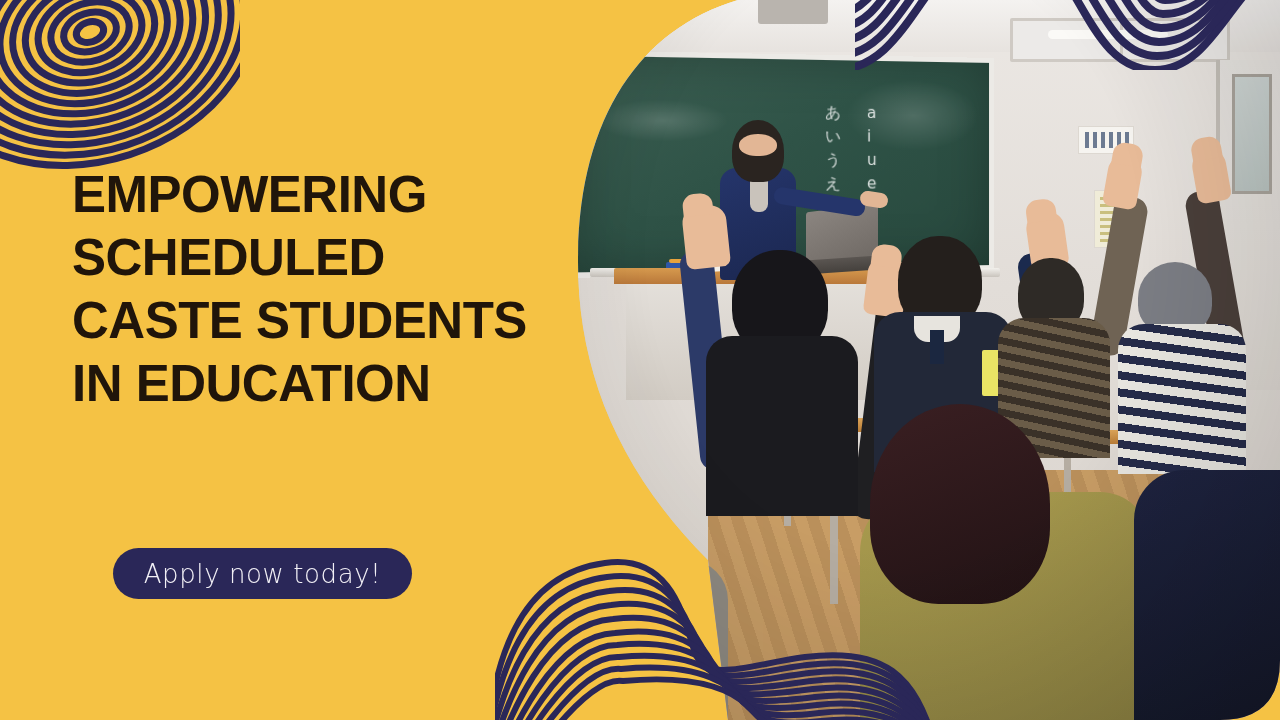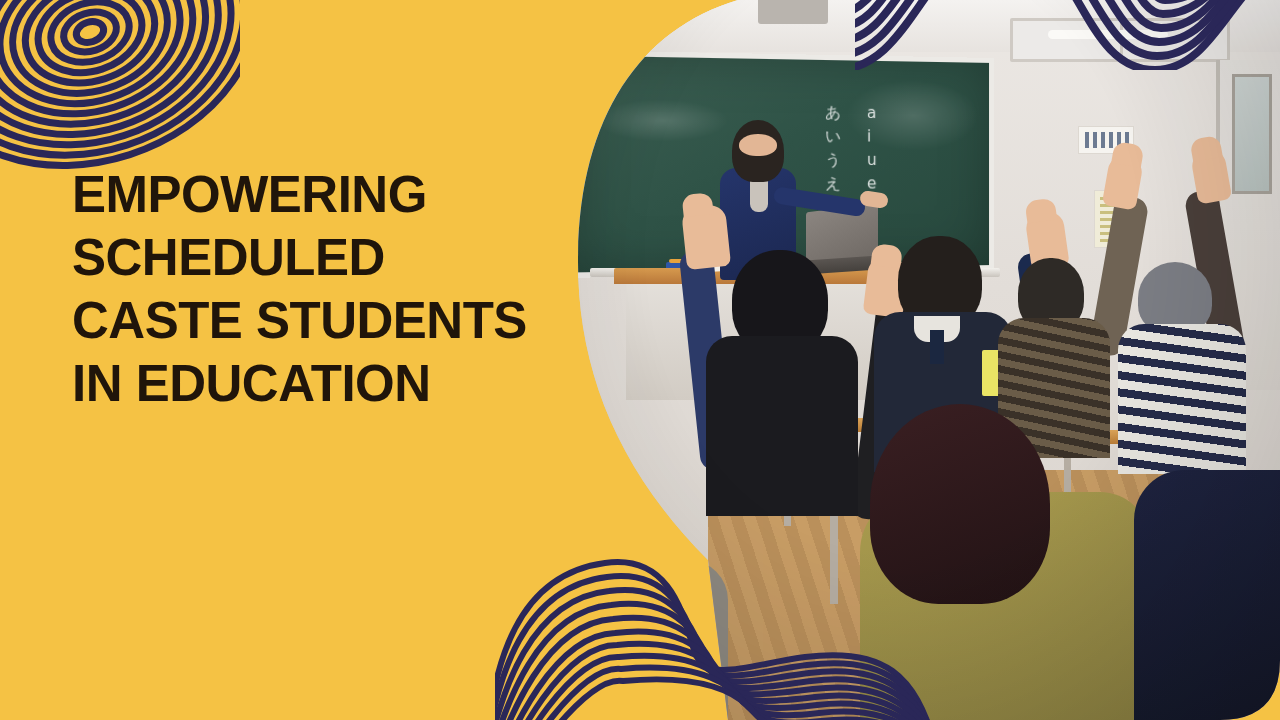--- a/index.html
+++ b/index.html
@@ -372,15 +372,16 @@
       <path d="M-10,258 C 22,190 68,100 122,100 C 204,92 226,128 236,144 C 248,164 272,166 322,160 C 404,150 444,190 464,258"></path>
       <path d="M-10,266 C 26,198 76,110 124,112 C 208,104 232,136 242,150 C 254,168 274,174 324,168 C 408,158 448,198 468,266"></path>
       <path d="M-10,274 C 30,206 84,120 126,124 C 212,116 238,144 248,156 C 260,172 276,182 326,176 C 412,166 452,206 472,274"></path>
       <path d="M-10,282 C 34,214 92,130 128,136 C 216,128 244,152 254,162 C 266,176 278,190 328,184 C 416,174 456,214 476,282"></path>
     </g>
   </svg>
 
   <div class="content">
     <h1 class="headline">EMPOWERING SCHEDULED CASTE STUDENTS IN EDUCATION</h1>
 
+    <button class="cta">Apply now today!</button>
   </div>
 
 </div>
 
 </body></html>

